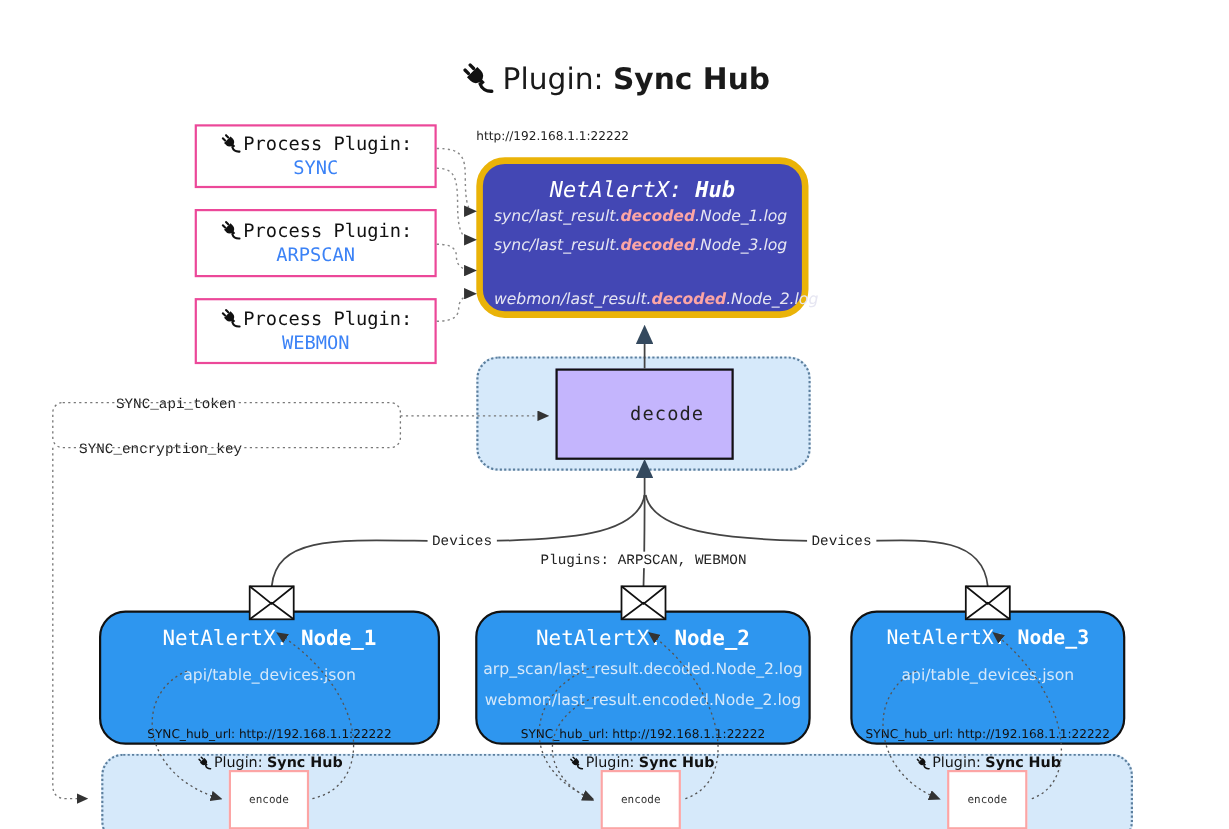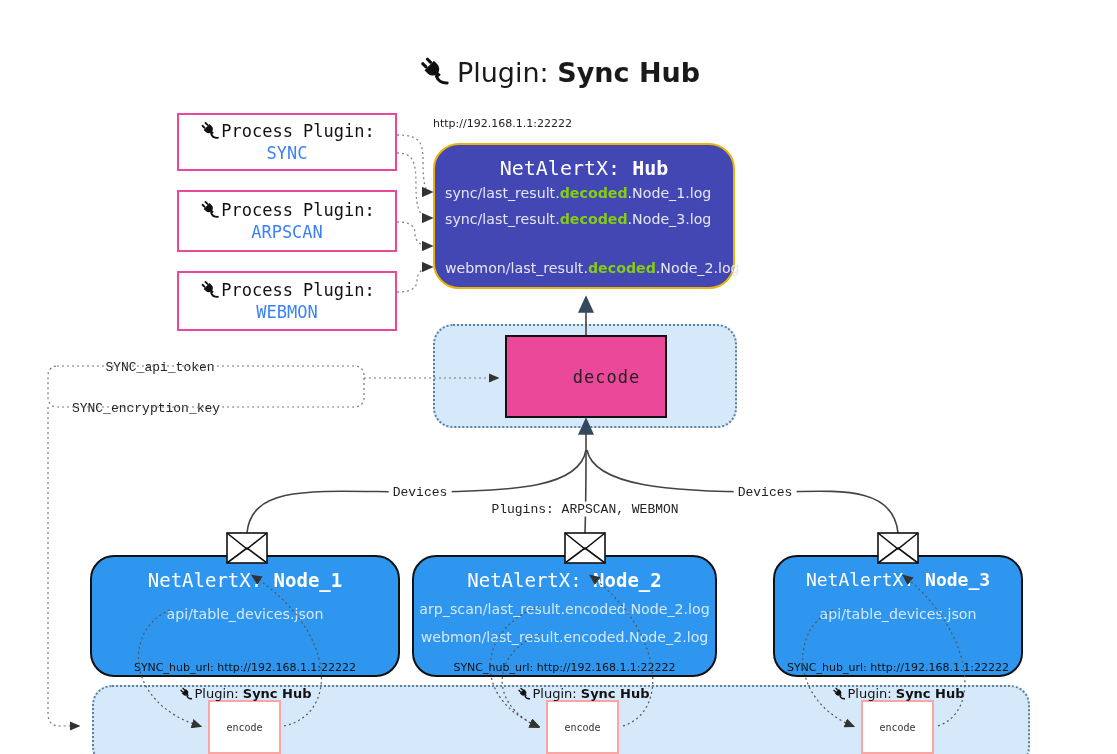--- a/index.html
+++ b/index.html
@@ -20,29 +20,29 @@
 
   
   .pp-box{width:220px;height:58px;background:#fff;border:2px solid #ec4899;box-sizing:border-box;
           display:flex;flex-direction:column;align-items:center;justify-content:center;}
   .pp-row1{display:flex;align-items:center;gap:2px;font-size:17px;color:#111;}
   .pp-name{font-size:17px;color:#3b82f6;margin-top:2px;}
 
   
   .hub-url{left:433px;width:302px;top:77px;text-align:left;font-size:11px;color:#222;}
   .hub{left:433px;top:103px;width:302px;height:146px;background:var(--hub-bg);
-       border:2px solid #eab308;border-radius:26px;box-sizing:border-box;}
+       border:6px solid #eab308;border-radius:26px;box-sizing:border-box;font-style:italic;}
   .hub-title{left:0;right:0;top:11px;text-align:center;font-size:20px;color:#fff;}
   .hub-line{left:10px;right:2px;height:18px;font-size:14.2px;color:var(--hub-text);white-space:nowrap;}
-  .hub-line b{font-weight:bold;color:#84cc16;}
+  .hub-line b{font-weight:bold;color:#fca5a5;}
 
   
   .panel{background:var(--panel-bg);border:2px dotted var(--panel-border);border-radius:20px;box-sizing:border-box;}
   .decode-panel{left:433px;top:284px;width:304px;height:104px;}
-  .decode-box{left:505px;top:295px;width:162px;height:83px;background:#ec4899;border:2px solid #111;
+  .decode-box{left:505px;top:295px;width:162px;height:83px;background:#c4b5fd;border:2px solid #111;
               box-sizing:border-box;display:flex;align-items:center;justify-content:center;
               font-size:17px;color:#222;letter-spacing:1px;padding-left:41px;}
 
   
   .edge-label{background:#fff;padding:0 4px;font-size:13px;color:#222;transform:translate(-50%,-50%);white-space:nowrap;font-family:Liberation Mono, monospace;}
 
   
   .node{background:var(--node-bg);border:2px solid #111;border-radius:24px;box-sizing:border-box;}
   .node-title{left:0;right:0;top:12px;text-align:center;font-size:19px;color:#fff;white-space:nowrap;}
   .node-file{left:0;right:0;text-align:center;font-size:14.2px;color:var(--node-text);white-space:nowrap;}
@@ -123,23 +123,23 @@
   <div class="abs decode-box mono">decode</div>
 
   <span class="abs edge-label" style="left:160px;top:327px;">SYNC_api_token</span>
   <span class="abs edge-label" style="left:146px;top:368px;text-align:right;">SYNC_encryption_key</span>
 
   <div class="abs node" style="left:90px;top:515px;width:310px;height:122px;">
     <div class="abs node-title mono"><span>NetAlertX: </span><b>Node_1</b></div>
     <div class="abs node-file" style="top:49px;">api/table_devices.json</div>
     <div class="abs node-url">SYNC_hub_url: http://192.168.1.1:22222</div>
   </div>
-  <div class="abs node" style="left:412px;top:515px;width:305px;height:122px;">
+  <div class="abs node" style="left:432px;top:515px;width:305px;height:122px;">
     <div class="abs node-title mono"><span>NetAlertX: </span><b>Node_2</b></div>
-    <div class="abs node-file" style="top:44px;">arp_scan/last_result.encoded.Node_2.log</div>
+    <div class="abs node-file" style="top:44px;">arp_scan/last_result.decoded.Node_2.log</div>
     <div class="abs node-file" style="top:72px;">webmon/last_result.encoded.Node_2.log</div>
     <div class="abs node-url">SYNC_hub_url: http://192.168.1.1:22222</div>
   </div>
   <div class="abs node" style="left:773px;top:515px;width:250px;height:122px;">
     <div class="abs node-title mono" style="font-size:18px;"><span>NetAlertX: </span><b>Node_3</b></div>
     <div class="abs node-file" style="top:49px;">api/table_devices.json</div>
     <div class="abs node-url">SYNC_hub_url: http://192.168.1.1:22222</div>
   </div>
 
   <div class="abs panel encode-panel"></div>

